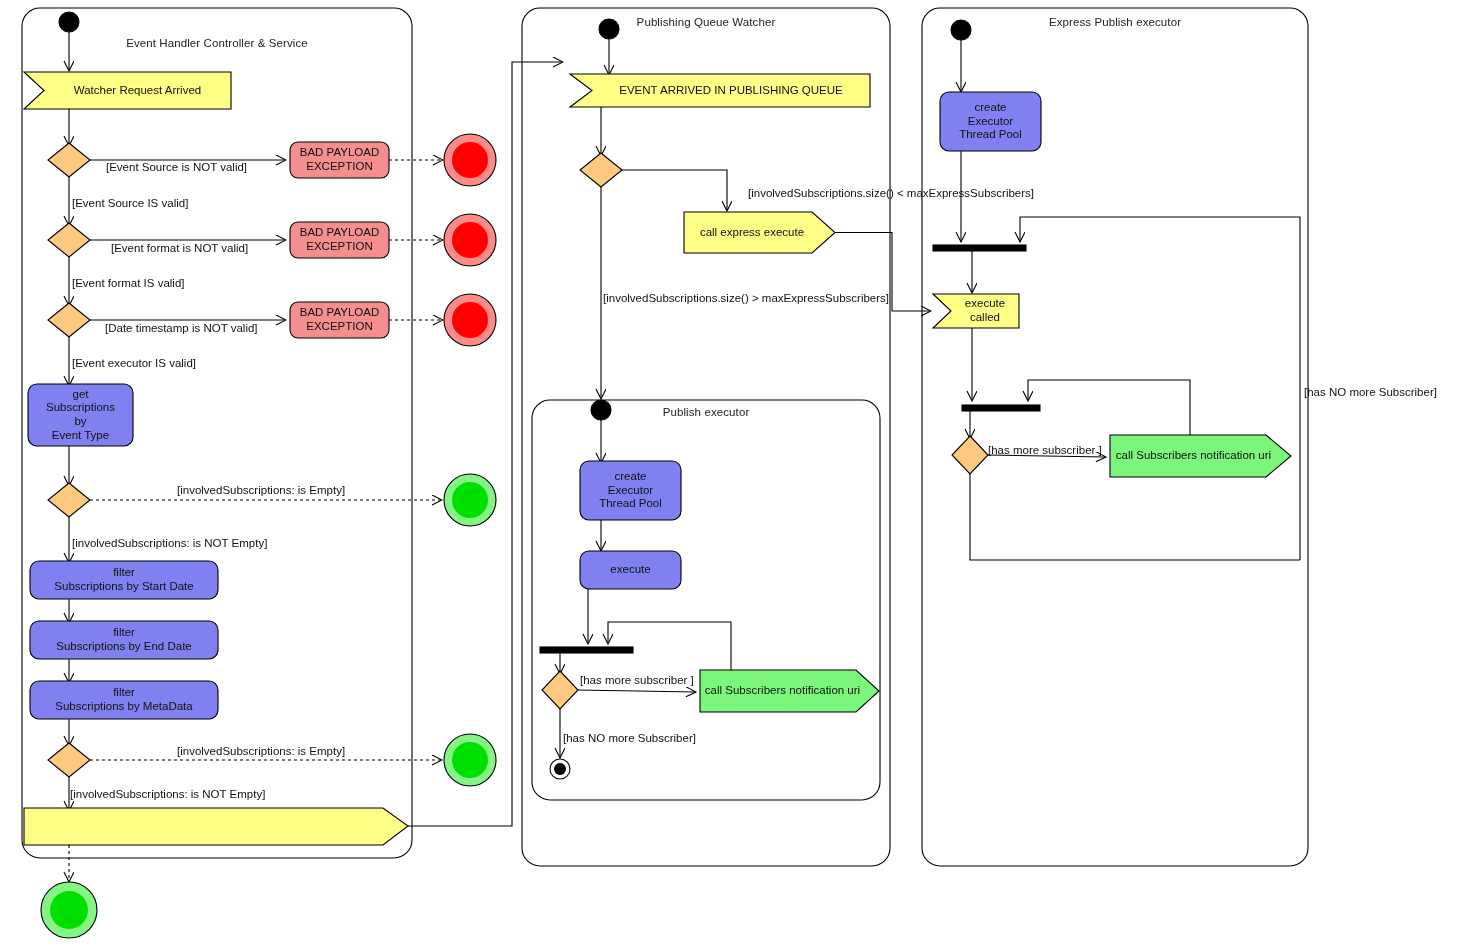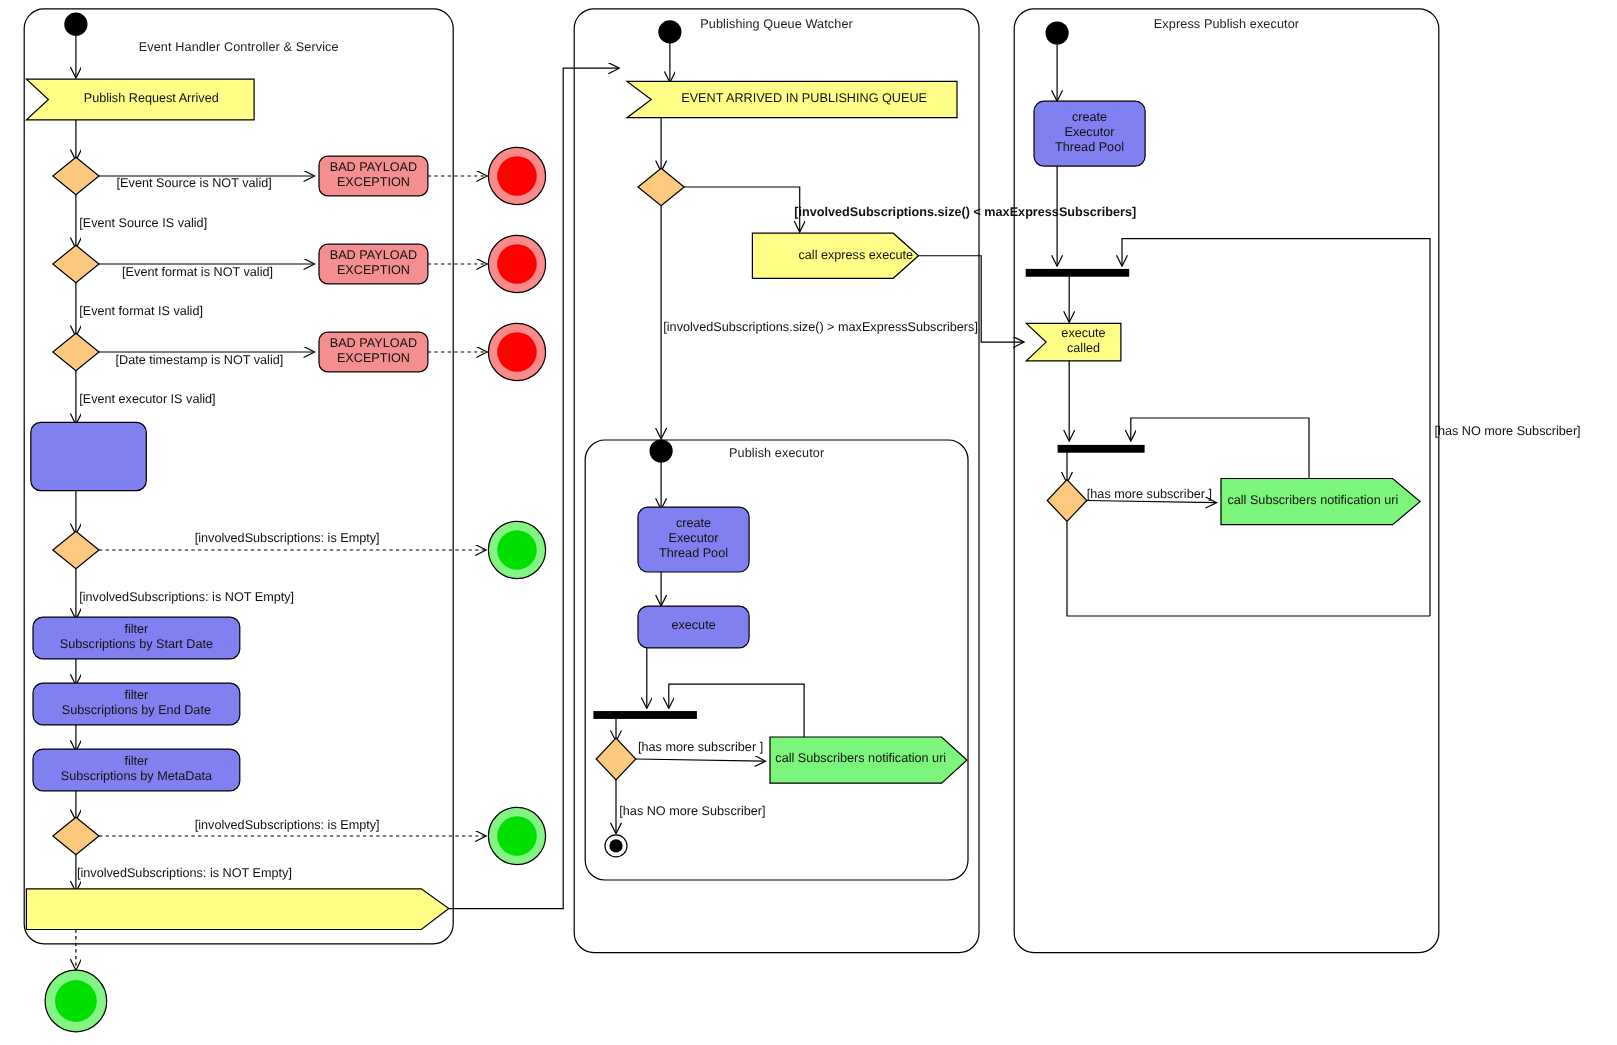--- a/index.html
+++ b/index.html
@@ -162,40 +162,44 @@
       <path d="M970,474 L970,560 L1300,560"></path>
 
     </g>
   </svg>
 
   <div class="lane-title" style="left:22px;top:16px;width:390px;margin-top:21px;">Event Handler Controller &amp; Service</div>
   <div class="lane-title" style="left:522px;top:16px;width:368px;">Publishing Queue Watcher</div>
   <div class="lane-title" style="left:922px;top:16px;width:386px;">Express Publish executor</div>
   <div class="lane-title" style="left:532px;top:406px;width:348px;">Publish executor</div>
 
-  <div class="node-label" style="left:44px;top:72px;width:187px;height:37px;">Publish Request Arrived</div>
+  <div class="node-label" style="left:44px;top:72px;width:187px;height:37px;">Watcher Request Arrived</div>
 
   <div class="node-label" style="left:290px;top:142px;width:99px;height:36px;">BAD PAYLOAD
 EXCEPTION</div>
   <div class="node-label" style="left:290px;top:222px;width:99px;height:36px;">BAD PAYLOAD
 EXCEPTION</div>
   <div class="node-label" style="left:290px;top:302px;width:99px;height:36px;">BAD PAYLOAD
 EXCEPTION</div>
 
+  <div class="node-label" style="left:28px;top:384px;width:105px;height:62px;">get
+Subscriptions
+by
+Event Type</div>
   <div class="node-label" style="left:30px;top:561px;width:188px;height:38px;">filter
 Subscriptions by Start Date</div>
   <div class="node-label" style="left:30px;top:621px;width:188px;height:38px;">filter
 Subscriptions by End Date</div>
   <div class="node-label" style="left:30px;top:681px;width:188px;height:38px;">filter
 Subscriptions by MetaData</div>
 
 
   <div class="node-label" style="left:592px;top:74px;width:278px;height:33px;">EVENT ARRIVED IN PUBLISHING QUEUE</div>
 
-  <div class="node-label" style="left:708px;top:212px;width:140px;height:41px;">call express execute</div>
+  <div class="node-label" style="left:682px;top:212px;width:140px;height:41px;">call express execute</div>
 
   <div class="node-label" style="left:580px;top:461px;width:101px;height:59px;">create
 Executor
 Thread Pool</div>
   <div class="node-label" style="left:580px;top:551px;width:101px;height:38px;">execute</div>
   <div class="node-label" style="left:700px;top:670px;width:165px;height:42px;">call Subscribers notification uri</div>
 
   <div class="node-label" style="left:940px;top:92px;width:101px;height:59px;">create
 Executor
 Thread Pool</div>
@@ -207,21 +211,21 @@
   <div class="edge-label" style="left:111px;top:243px;">[Event format is NOT valid]</div>
   <div class="edge-label" style="left:72px;top:278px;">[Event format IS valid]</div>
   <div class="edge-label" style="left:105px;top:323px;">[Date timestamp is NOT valid]</div>
   <div class="edge-label" style="left:72px;top:358px;">[Event executor IS valid]</div>
 
   <div class="edge-label" style="left:177px;top:485px;">[involvedSubscriptions: is Empty]</div>
   <div class="edge-label" style="left:72px;top:538px;">[involvedSubscriptions: is NOT Empty]</div>
   <div class="edge-label" style="left:177px;top:746px;">[involvedSubscriptions: is Empty]</div>
   <div class="edge-label" style="left:70px;top:789px;">[involvedSubscriptions: is NOT Empty]</div>
 
-  <div class="edge-label" style="left:722px;top:188px;font-weight:bold;">[involvedSubscriptions.size() &lt; maxExpressSubscribers]</div>
+  <div class="edge-label" style="left:748px;top:188px;">[involvedSubscriptions.size() &lt; maxExpressSubscribers]</div>
   <div class="edge-label" style="left:603px;top:293px;">[involvedSubscriptions.size() &gt; maxExpressSubscribers]</div>
 
   <div class="edge-label" style="left:580px;top:675px;">[has more  subscriber ]</div>
   <div class="edge-label" style="left:563px;top:733px;">[has NO more Subscriber]</div>
 
   <div class="edge-label" style="left:988px;top:445px;">[has more  subscriber ]</div>
   <div class="edge-label" style="left:1304px;top:387px;">[has NO more Subscriber]</div>
 
   <div class="clickzone" style="left:24px;top:72px;width:207px;height:37px;"></div>
   <div class="clickzone" style="left:290px;top:142px;width:99px;height:36px;"></div>

